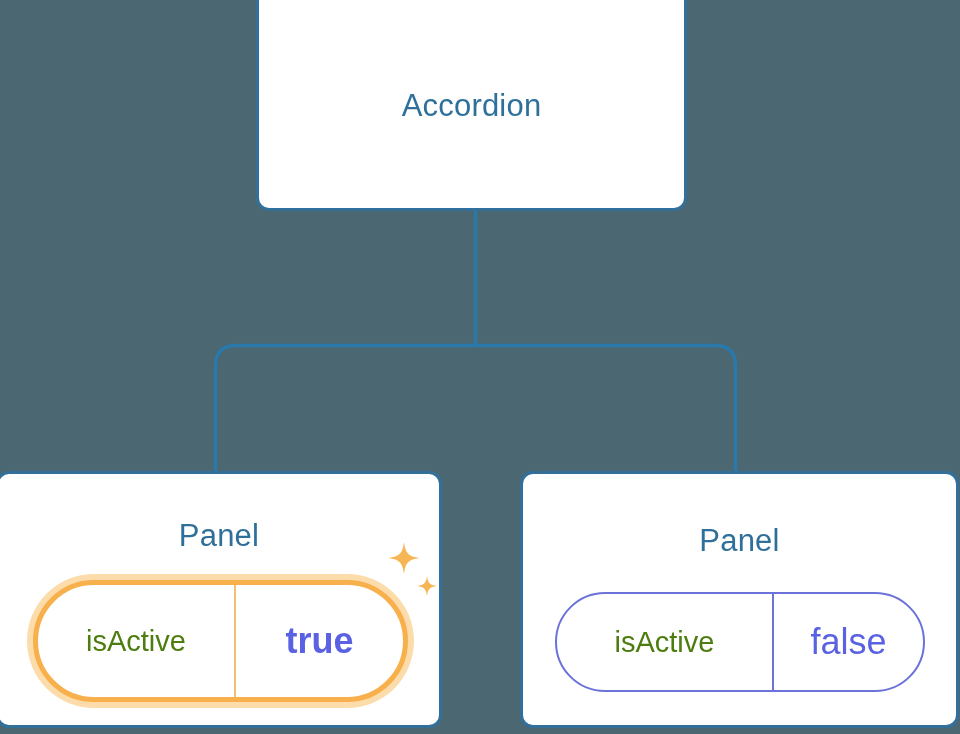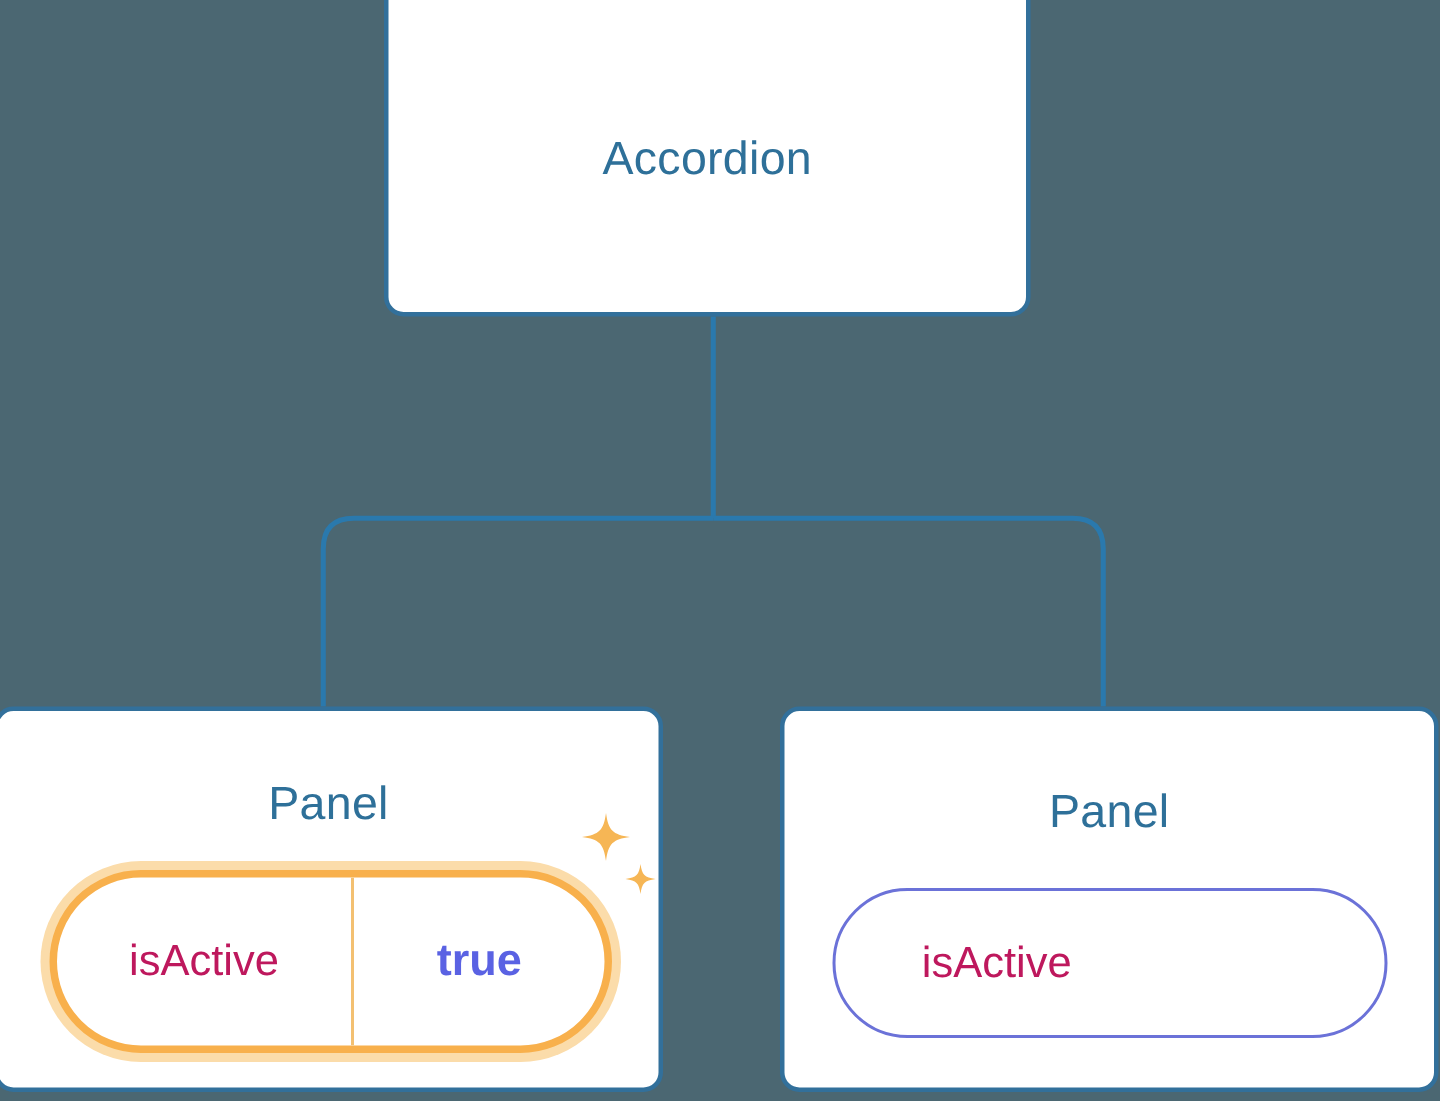--- a/index.html
+++ b/index.html
@@ -90,27 +90,27 @@
     overflow: hidden;
   }
   .prop-cell {
     display: flex;
     align-items: center;
     justify-content: center;
     box-sizing: border-box;
     white-space: nowrap;
   }
   .prop-key {
-    color: #be185d;
+    color: #4d7c0f;
     font-size: 29px;
     font-weight: 400;
   }
   .prop-val {
     color: #5a62e3;
-    font-size: 30px;
+    font-size: 36px;
     font-weight: 400;
   }
 
   
   #pill-left {
     left: 33px;
     top: 580px;
     width: 375px;
     height: 122px;
     border: 5px solid #f8b04c;
@@ -180,15 +180,18 @@
   </svg>
 
   <div class="node-card" id="node-panel-right">
     <div class="node-title">Panel</div>
   </div>
 
   <div class="prop-pill" id="pill-right">
     <div class="prop-cell key">
       <span class="prop-key">isActive</span>
     </div>
+    <div class="prop-cell val">
+      <span class="prop-val">false</span>
+    </div>
   </div>
 
 </div>
 
 </body></html>

